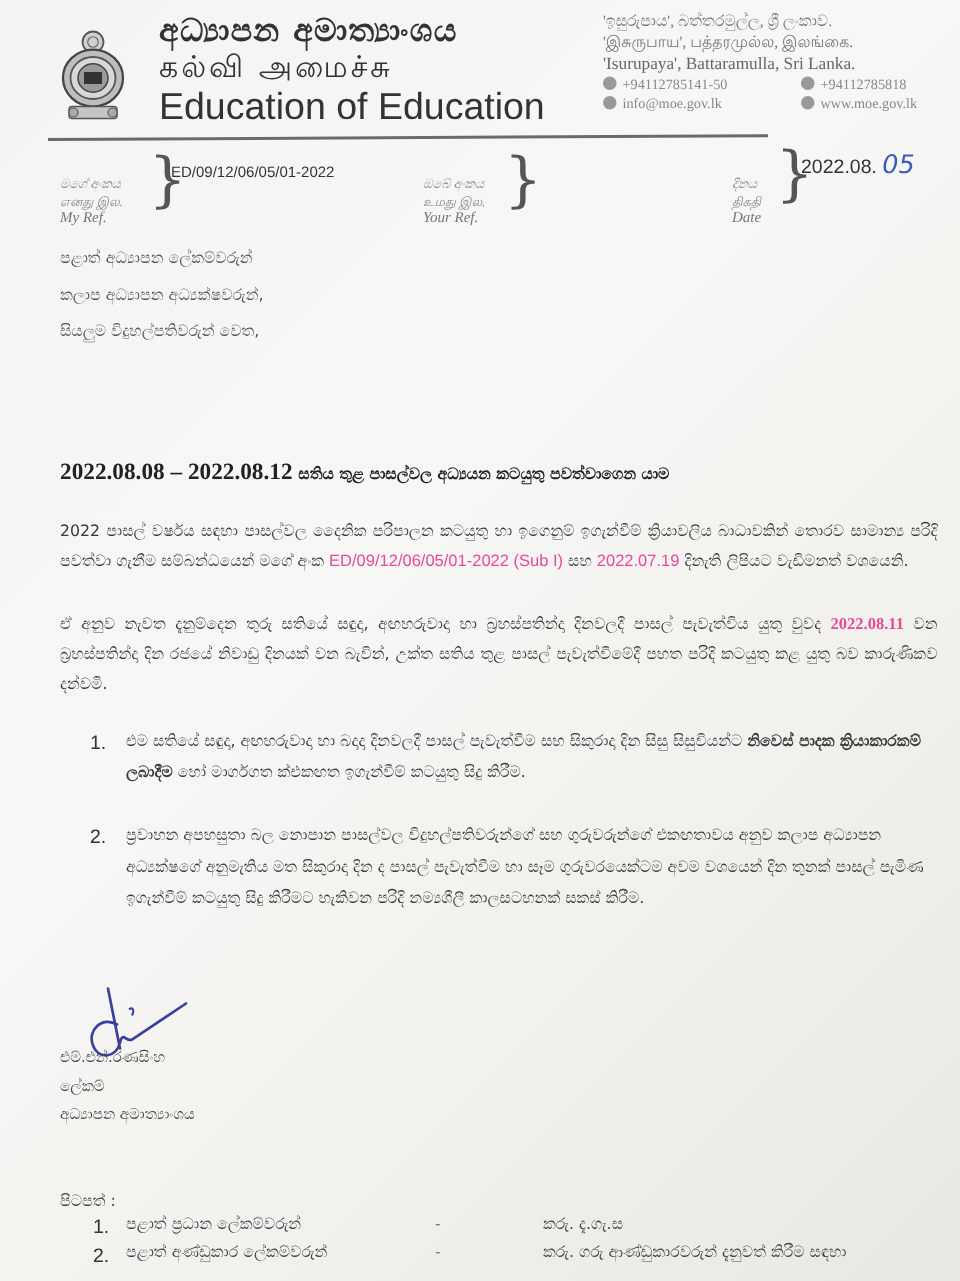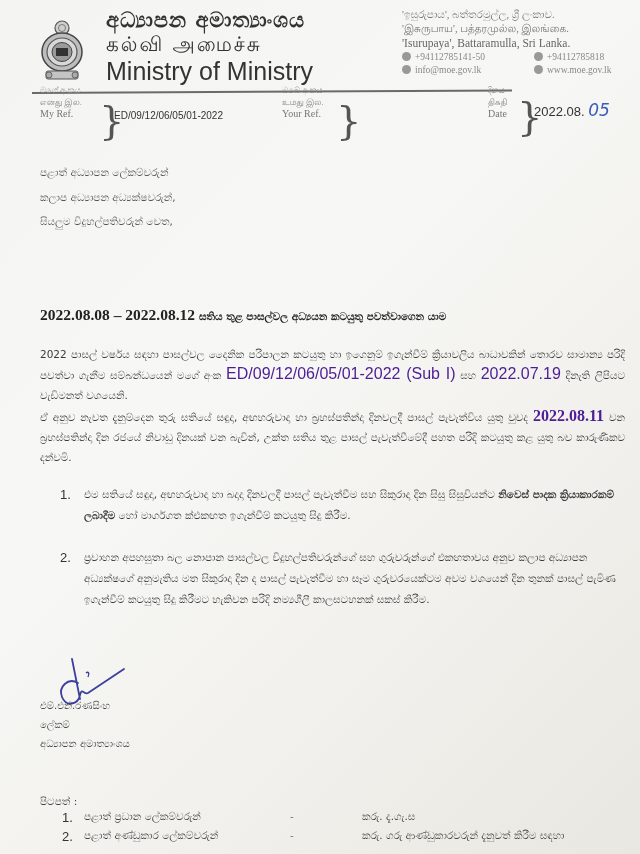--- a/index.html
+++ b/index.html
@@ -19,32 +19,32 @@
   .name-ta { font-family: "DejaVu Sans", sans-serif; font-size: 20px; color: #333; letter-spacing: 2px; line-height: 24px; }
   .name-en { font-family: "Liberation Sans", sans-serif; font-size: 25px; color: #333; line-height: 30px; }
 
   .address { position: absolute; left: 402px; top: 8px; font-family: "Liberation Serif", serif; font-size: 10.5px; color: #777; line-height: 14px; }
   .address .en { font-size: 11.5px; color: #666; }
   .contacts { display: grid; grid-template-columns: 132px 110px; font-size: 9.5px; color: #888; line-height: 13px; margin-top: 1px; }
   .contacts span.ic { display: inline-block; width: 9px; height: 9px; border-radius: 50%; background: #999; margin-right: 4px; vertical-align: -1px; }
 
   .rule { position: absolute; left: 32px; top: 92px; width: 480px; height: 2px; background: #6a6a6a; transform: rotate(-0.3deg); transform-origin: left; }
 
-  .ref-block { position: absolute; top: 84px; }
+  .ref-block { position: absolute; top: 116px; font-style: italic; }
   .ref-labels { font-family: "Liberation Serif", serif; font-size: 8.5px; color: #888; line-height: 12px; }
   .ref-labels .en { font-size: 10px; color: #777; }
   .brace { position: absolute; font-family: "DejaVu Serif", serif; color: #555; font-size: 40px; line-height: 40px; font-weight: 200; }
   .ref-value { position: absolute; font-family: "Liberation Sans", sans-serif; font-size: 10px; color: #333; }
 
   
   .salute { position: absolute; left: 40px; top: 160px; font-size: 10.5px; line-height: 24.5px; color: #555; }
   .subject { position: absolute; left: 40px; top: 306px; font-family: "Liberation Serif", serif; font-size: 15.5px; font-weight: bold; color: #222; }
   .subject .si { font-family: "DejaVu Sans", sans-serif; font-size: 10.5px; font-weight: bold; }
   .para { position: absolute; left: 40px; width: 585px; font-size: 10.5px; line-height: 20px; color: #3a3a3a; text-align: justify; }
-  .para .lat { font-family: "Liberation Sans", sans-serif; font-size: 16px; color: #4c1d95; }
+  .para .lat { font-family: "Liberation Sans", sans-serif; font-size: 11px; color: #ec4899; }
   .p1 { top: 344px; }
   .p2 { top: 406px; }
   .item { position: absolute; left: 60px; width: 560px; font-size: 10.5px; line-height: 21px; color: #3a3a3a; }
   .item .num { position: absolute; left: 0; top: 0; font-family: "Liberation Sans", sans-serif; font-size: 13px; color: #333; }
   .item .txt { margin-left: 24px; display: block; }
   .item .bold { font-weight: bold; }
   .i1 { top: 484px; }
   .i2 { top: 547px; }
 
   .signature { position: absolute; left: 48px; top: 655px; width: 90px; height: 55px; }
@@ -71,21 +71,21 @@
     <ellipse cx="24" cy="34" rx="10" ry="9.5" fill="#9a9a9a" stroke="#444" stroke-width="1"></ellipse>
     <rect x="18" y="30" width="12" height="8" fill="#333"></rect>
     <rect x="8" y="53" width="32" height="8" rx="2" fill="#c4c4c4" stroke="#555" stroke-width="1"></rect>
     <circle cx="11" cy="57" r="3" fill="#aaa" stroke="#555" stroke-width="0.8"></circle>
     <circle cx="37" cy="57" r="3" fill="#aaa" stroke="#555" stroke-width="0.8"></circle>
   </svg>
 
   <div class="ministry-names">
     <div class="name-si">අධ්‍යාපන අමාත්‍යාංශය</div>
     <div class="name-ta">கல்வி அமைச்சு</div>
-    <div class="name-en">Ministry of Ministry</div>
+    <div class="name-en">Education of Education</div>
   </div>
 
   <div class="address">
     <div>'ඉසුරුපාය', බත්තරමුල්ල, ශ්‍රී ලංකාව.</div>
     <div>'இசுருபாய', பத்தரமுல்ல, இலங்கை.</div>
     <div class="en">'Isurupaya', Battaramulla, Sri Lanka.</div>
     <div class="contacts">
       <div><span class="ic"></span><span>+94112785141-50</span></div>
       <div><span class="ic"></span><span>+94112785818</span></div>
       <div><span class="ic"></span><span>info@moe.gov.lk</span></div>

